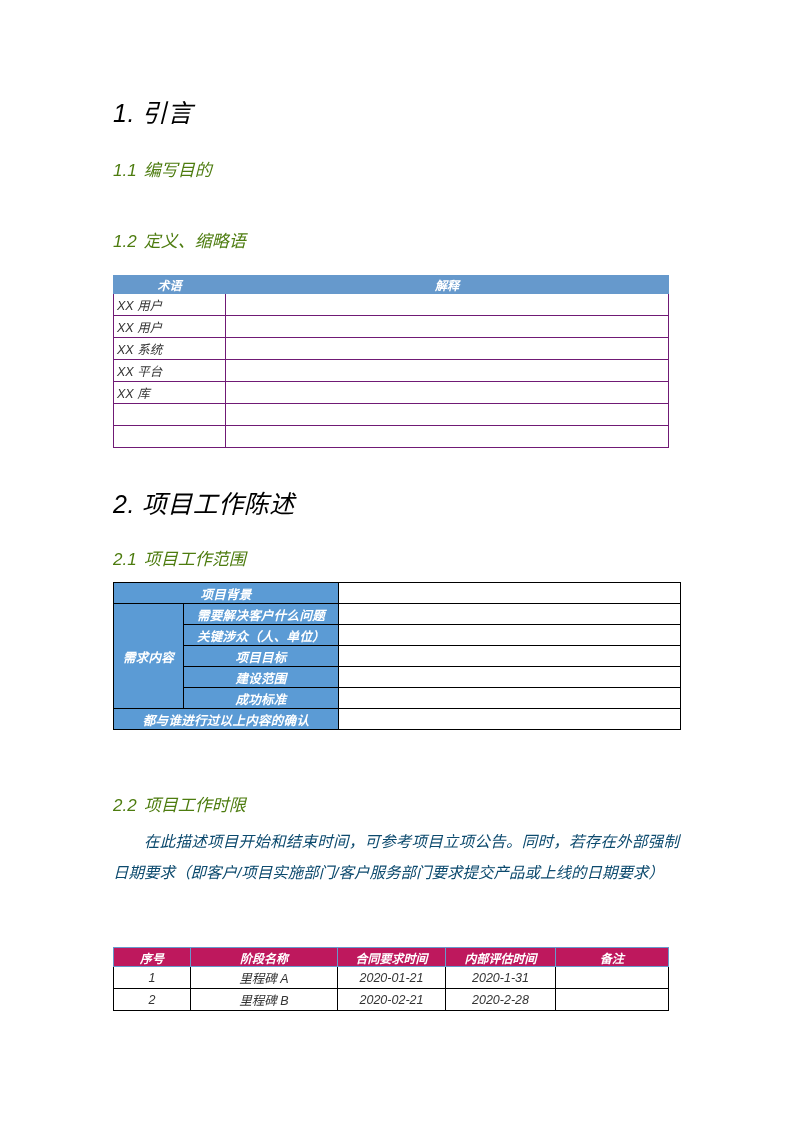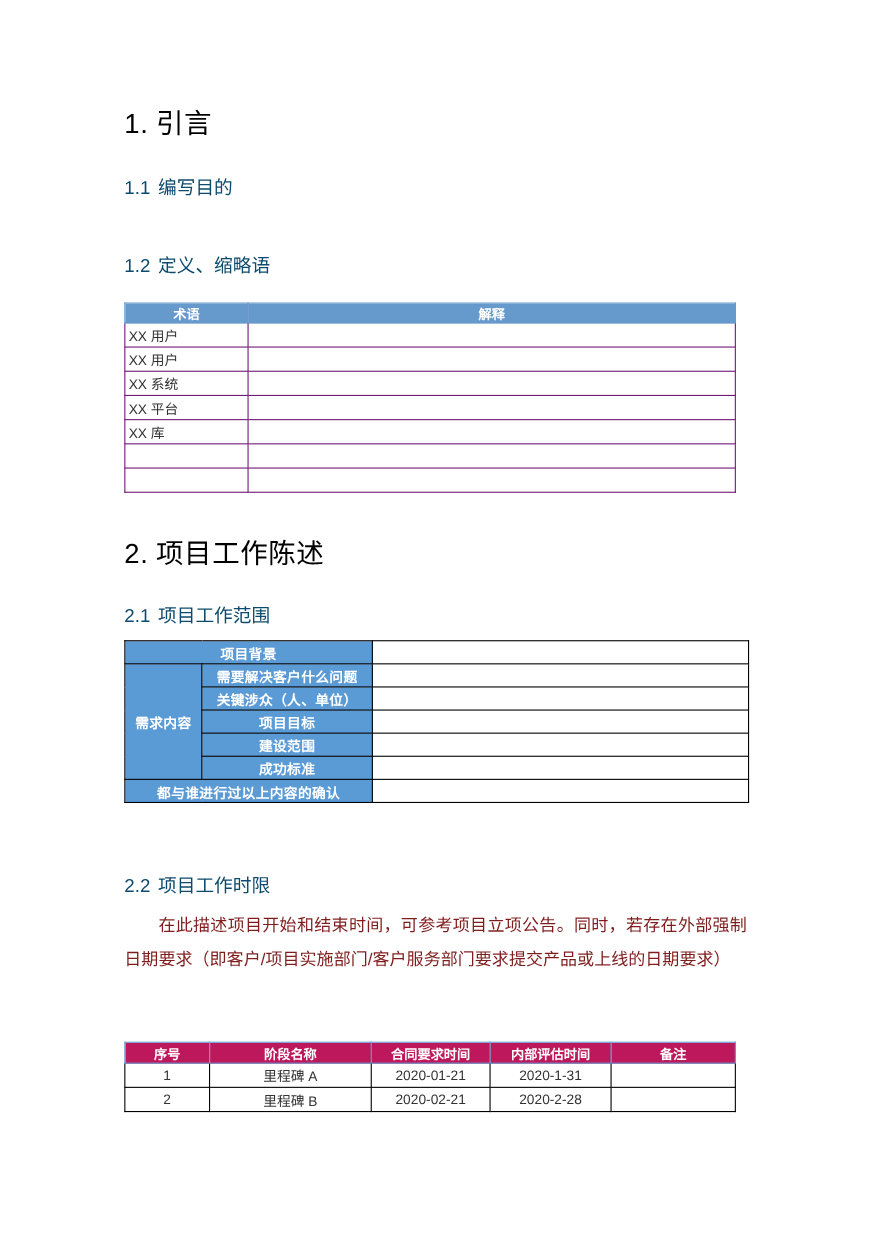--- a/index.html
+++ b/index.html
@@ -17,41 +17,42 @@
     overflow: hidden;
   }
 
   .page {
     position: absolute;
     left: 0;
     top: 0;
     width: 793px;
     height: 1122px;
     background: #ffffff;
+    font-style: italic;
   }
 
   
   h1.h1 {
     font-family: "Liberation Sans", "DejaVu Sans", sans-serif;
     font-size: 25px;
     font-weight: normal;
     line-height: 1.2;
     margin: 0;
     padding: 0;
     letter-spacing: 0.5px;
     color: #000;
   }
   h2.h2 {
     font-family: "Liberation Sans", "DejaVu Sans", sans-serif;
     font-size: 17px;
     font-weight: normal;
     line-height: 1.2;
     margin: 0;
     padding: 0;
-    color: #0c4a6e;
+    color: #4d7c0f;
   }
   .h2 .num { margin-right: 7px; }
   .h1 .num { margin-right: 7px; }
 
   
   #heading-1        { position: absolute; left: 113px; top: 98px; }
   #heading-1-1      { position: absolute; left: 113px; top: 161px; }
   #heading-1-2      { position: absolute; left: 113px; top: 232px; }
   #table-terms-wrap { position: absolute; left: 113px; top: 275px; width: 555px; }
   #heading-2        { position: absolute; left: 113px; top: 489px; }
@@ -61,21 +62,21 @@
   #para-2-2         { position: absolute; left: 113px; top: 826px; width: 566px; }
   #table-miles-wrap { position: absolute; left: 113px; top: 947px; width: 555px; }
 
   
   .body-par {
     font-family: "Liberation Sans", "DejaVu Sans", sans-serif;
     font-size: 15.5px;
     line-height: 31px;
     text-indent: 31px;
     text-align: justify;
-    color: #7f1d1d;
+    color: #0c4a6e;
     margin: 0;
   }
 
   
   table {
     border-collapse: collapse;
     table-layout: fixed;
     font-family: "Liberation Sans", "DejaVu Sans", sans-serif;
   }
 

